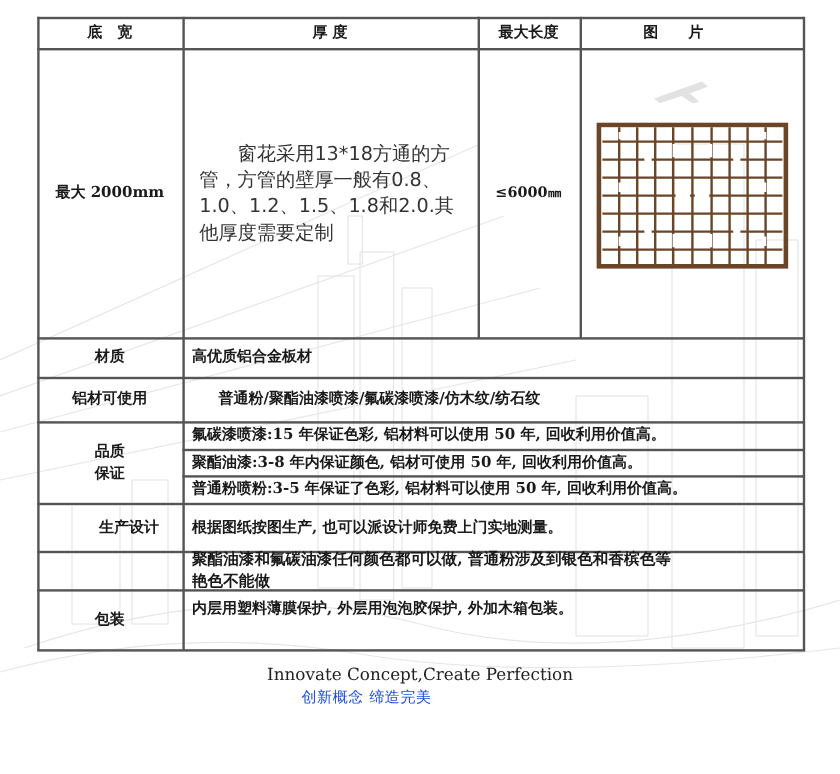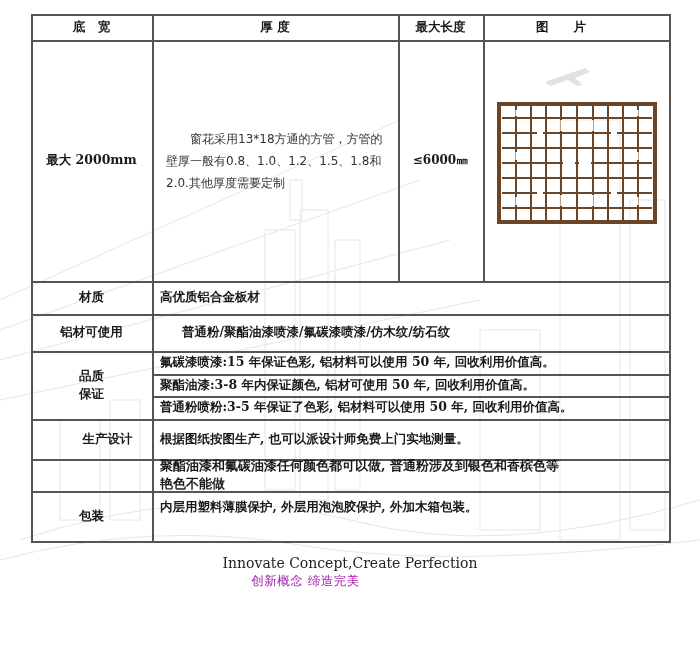--- a/index.html
+++ b/index.html
@@ -4,23 +4,23 @@
 <style>
   html,body{margin:0;padding:0;background:#fff;}
   body{width:700px;height:645px;position:relative;overflow:hidden;font-family:"DejaVu Serif","Liberation Serif",serif;color:#1a1a1a;}
   .bg{position:absolute;left:0;top:0;width:700px;height:645px;pointer-events:none;}
   .tbl{position:absolute;left:31px;top:14px;width:639px;height:527px;}
   .cell{position:absolute;box-sizing:border-box;display:flex;align-items:center;font-size:12.5px;font-weight:bold;}
   .line-h{position:absolute;height:1.5px;background:#555;}
   .line-v{position:absolute;width:1.5px;background:#555;}
   .center{justify-content:center;text-align:center;}
   .left{justify-content:flex-start;padding-left:8px;}
-  .thin{font-family:"DejaVu Sans","Liberation Sans",sans-serif;font-weight:normal;font-size:12px;color:#333;line-height:22px;align-items:center;padding:0 14px 0 14px;}
+  .thin{font-family:"DejaVu Sans","Liberation Sans",sans-serif;font-weight:normal;font-size:16px;color:#333;line-height:22px;align-items:center;padding:0 14px 0 14px;}
   .footer-en{position:absolute;left:0;width:700px;top:555px;text-align:center;font-size:14px;color:#222;font-family:"DejaVu Serif","Liberation Serif",serif;}
-  .footer-cn{position:absolute;left:0;width:611px;top:573px;text-align:center;font-size:12.5px;color:#a21caf;font-family:"DejaVu Sans","Liberation Sans",sans-serif;letter-spacing:0.5px;}
+  .footer-cn{position:absolute;left:0;width:611px;top:573px;text-align:center;font-size:12.5px;color:#1d4ed8;font-family:"DejaVu Sans","Liberation Sans",sans-serif;letter-spacing:0.5px;}
 </style>
 </head>
 <body>
 
 <svg class="bg" viewBox="0 0 700 645">
   <g fill="none" stroke="#e6e6e6" stroke-width="1">
     <path d="M0 300 L400 120 M0 330 L420 180 M0 360 L450 240 M0 400 L480 300"></path>
     <rect x="265" y="230" width="30" height="260"></rect>
     <rect x="300" y="210" width="28" height="290"></rect>
     <rect x="335" y="240" width="25" height="250"></rect>

